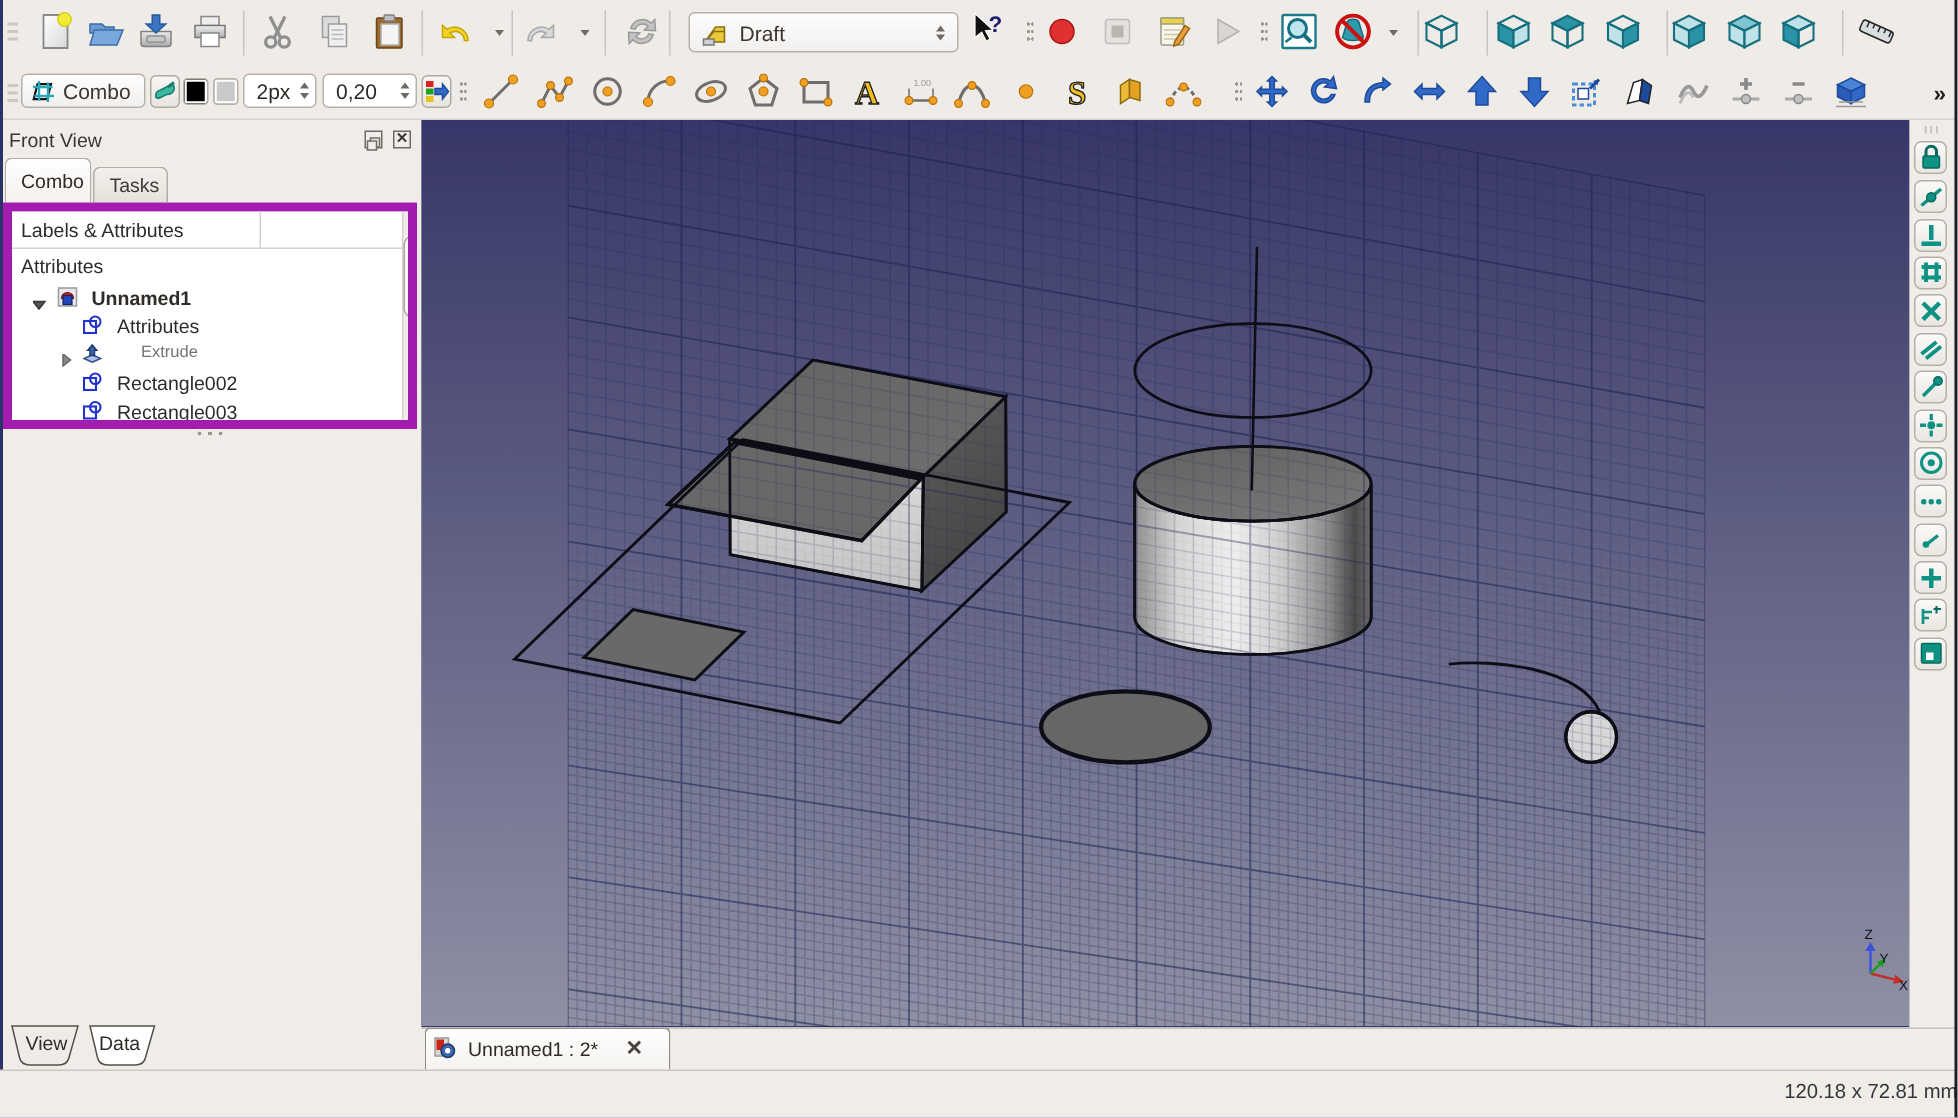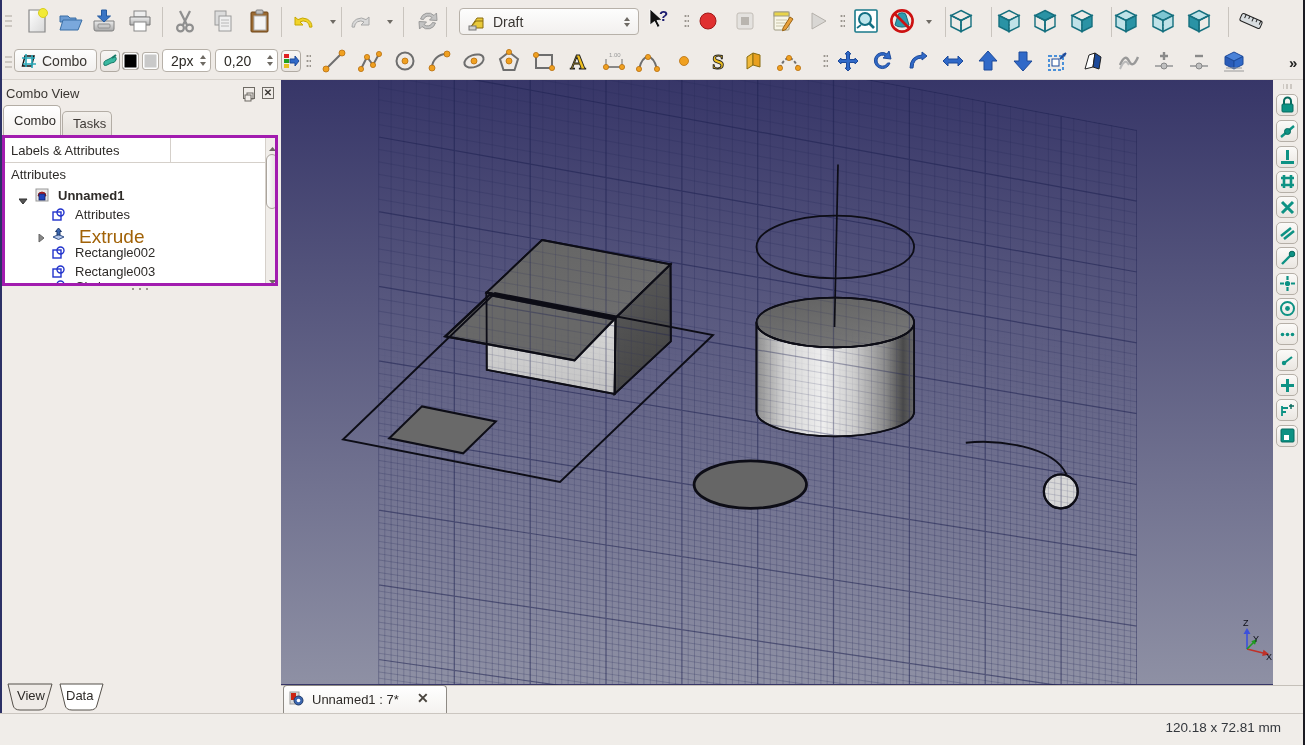--- a/index.html
+++ b/index.html
@@ -474,33 +474,33 @@
       <svg width="24" height="24" viewBox="0 0 24 24">
         <polygon points="12,3 21,7.5 12,12 3,7.5" fill="#4a82d8" stroke="#1d4a9a"></polygon>
     <polygon points="3,7.5 12,12 12,20 3,15.5" fill="#2a5cb8" stroke="#1d4a9a"></polygon>
     <polygon points="21,7.5 12,12 12,20 21,15.5" fill="#3069c8" stroke="#1d4a9a"></polygon>
     <path d="M2 22 L22 22 M4 19 L20 19" stroke="#999"></path>
       </svg>
     </div>
     <div class="abs" style="left:1289px;top:54px;font-size:15px;font-weight:bold;color:#222">»</div>
 
 <div class="abs" style="left:2px;top:80px;width:279px;height:633px;background:#f0ece8">
-  <div class="abs" style="left:4px;top:6px;font-size:13px;color:#3a3632">Combo View</div>
+  <div class="abs" style="left:4px;top:6px;font-size:13px;color:#3a3632">Front View</div>
   <div class="abs" style="left:241px;top:7px;width:12px;height:12px;border:1px solid #6e6a64"><svg width="10" height="10" viewBox="0 0 10 10">
           <rect x="3" y="1" width="6" height="6" fill="none" stroke="#6e6a64"></rect>
           <rect x="1" y="3" width="6" height="6" fill="#f0ece8" stroke="#6e6a64"></rect>
         </svg></div>
   <div class="abs" style="left:260px;top:7px;width:12px;height:12px;border:1px solid #6e6a64;display:flex;align-items:center;justify-content:center;font-size:10px;color:#3a3632;font-weight:bold;line-height:1">✕</div>
 
   <div class="abs" style="left:1px;top:25px;width:58px;height:30px;background:linear-gradient(#fff,#f4f1ee);border:1px solid #b3ada5;border-bottom:none;border-radius:5px 5px 0 0"></div>
   <div class="abs" style="left:12px;top:33px;font-size:13px;color:#2e2b28">Combo</div>
   <div class="abs" style="left:60px;top:31px;width:50px;height:24px;background:linear-gradient(#f3f0ec,#e5e1db);border:1px solid #b3ada5;border-bottom:none;border-radius:5px 5px 0 0"></div>
   <div class="abs" style="left:71px;top:36px;font-size:13px;color:#3e3a36">Tasks</div>
 
-  <div class="abs" style="left:0px;top:55px;width:276px;height:151px;background:#fff;border:3px solid #a21caf;overflow:hidden">
+  <div class="abs" style="left:0px;top:55px;width:276px;height:151px;background:#fff;border:6px solid #a21caf;overflow:hidden">
     <div class="abs" style="left:0;top:0;width:166px;height:25px;background:#fff;border-right:1px solid #d5d0ca;border-bottom:1px solid #d5d0ca"></div>
     <div class="abs" style="left:166px;top:0;width:94px;height:25px;background:#fff;border-bottom:1px solid #d5d0ca"></div>
     <div class="abs" style="left:6px;top:5px;font-size:13px;color:#2e2b28">Labels &amp; Attributes</div>
     <span style="position:absolute;left:6px;top:29px;font-size:13px;color:#2e2b28">Attributes</span>
         <span style="position:absolute;left:14px;top:53px"><svg width="9" height="7" viewBox="0 0 9 7">
             <path d="M0 1 L8 1 L4 6 Z" fill="#555" stroke="#333"></path>
           </svg></span>
         <span style="position:absolute;left:30px;top:50px"><svg width="14" height="14" viewBox="0 0 14 14">
             <rect x="1" y="1" width="12" height="12" fill="#e8e8e8" stroke="#999"></rect>
             <path d="M3 8 a4 4 0 0 1 8 0 z" fill="#cc2222" stroke="#881111" stroke-width="0.8"></path>
@@ -512,21 +512,21 @@
             <circle cx="8.5" cy="4.5" r="3.5" fill="none" stroke="#2233cc" stroke-width="1.4"></circle>
           </svg></span>
         <span style="position:absolute;left:70px;top:69px;font-size:13px;color:#2e2b28">Attributes</span>
         <span style="position:absolute;left:33px;top:91px"><svg width="7" height="9" viewBox="0 0 7 9">
             <path d="M1 0 L6 4 L1 8 Z" fill="#888" stroke="#666"></path>
           </svg></span>
         <span style="position:absolute;left:47px;top:88px"><svg width="13" height="13" viewBox="0 0 13 13">
             <path d="M1 10 L6.5 12.5 L12 10 L6.5 7.5 Z" fill="#b0c4e8" stroke="#33518a"></path>
             <path d="M6.5 1 L9.5 4.5 L8 4.5 L8 8 L5 8 L5 4.5 L3.5 4.5 Z" fill="#3a66b0" stroke="#1d3a6e"></path>
           </svg></span>
-        <span style="position:absolute;left:74px;top:88px;font-size:19px;color:#a16207">Extrude</span>
+        <span style="position:absolute;left:86px;top:88px;font-size:11px;color:#737373">Extrude</span>
         <span style="position:absolute;left:47px;top:107px"><svg width="13" height="13" viewBox="0 0 13 13">
             <rect x="1" y="4" width="8" height="8" fill="none" stroke="#2233cc" stroke-width="1.4"></rect>
             <circle cx="8.5" cy="4.5" r="3.5" fill="none" stroke="#2233cc" stroke-width="1.4"></circle>
           </svg></span>
         <span style="position:absolute;left:70px;top:107px;font-size:13px;color:#2e2b28">Rectangle002</span>
         <span style="position:absolute;left:47px;top:126px"><svg width="13" height="13" viewBox="0 0 13 13">
             <rect x="1" y="4" width="8" height="8" fill="none" stroke="#2233cc" stroke-width="1.4"></rect>
             <circle cx="8.5" cy="4.5" r="3.5" fill="none" stroke="#2233cc" stroke-width="1.4"></circle>
           </svg></span>
         <span style="position:absolute;left:70px;top:126px;font-size:13px;color:#2e2b28">Rectangle003</span>
@@ -733,19 +733,19 @@
     </div>
 
 <div class="abs" style="left:281px;top:685px;width:1022px;height:29px;background:#f1eeea;border-top:1px solid #c5c0b9"></div>
 <div class="abs" style="left:283px;top:685px;width:164px;height:29px;background:linear-gradient(#fff,#f4f2ef);border:1px solid #8e8a84;border-bottom:none;border-radius:4px 4px 0 0"></div>
 <div class="abs" style="left:289px;top:691px;width:15px;height:15px"><svg width="15" height="15" viewBox="0 0 15 15">
         <rect x="1" y="1" width="9" height="12" fill="#d8d8d8" stroke="#999"></rect>
         <path d="M2 2 h5 v7 h-5 z" fill="#cc2211"></path>
         <circle cx="9.5" cy="9.5" r="4.5" fill="#3a66b0" stroke="#223a66"></circle>
         <circle cx="9.5" cy="9.5" r="1.8" fill="#fff"></circle>
       </svg></div>
-<div class="abs" style="left:312px;top:692px;font-size:13px;color:#2e2b28">Unnamed1 : 7*</div>
+<div class="abs" style="left:312px;top:692px;font-size:13px;color:#2e2b28">Unnamed1 : 2*</div>
 <div class="abs" style="left:417px;top:690px;font-size:14px;font-weight:bold;color:#4a453f">✕</div>
 <div class="abs" style="left:0px;top:713px;width:1305px;height:32px;background:#f0ede9;border-top:1px solid #cbc6c0"></div>
-<div class="abs" style="right:24px;top:720px;font-size:13.5px;color:#33373c">120.18 x 72.81 mm</div>
+<div class="abs" style="right:0;top:720px;font-size:13.5px;color:#33373c">120.18 x 72.81 mm</div>
 
   <div class="abs" style="left:0;top:0;width:2px;height:713px;background:#2c3166"></div>
   <div class="abs" style="left:1303px;top:0;width:2px;height:745px;background:#1b1b22"></div>
 </div>
 </body></html>

